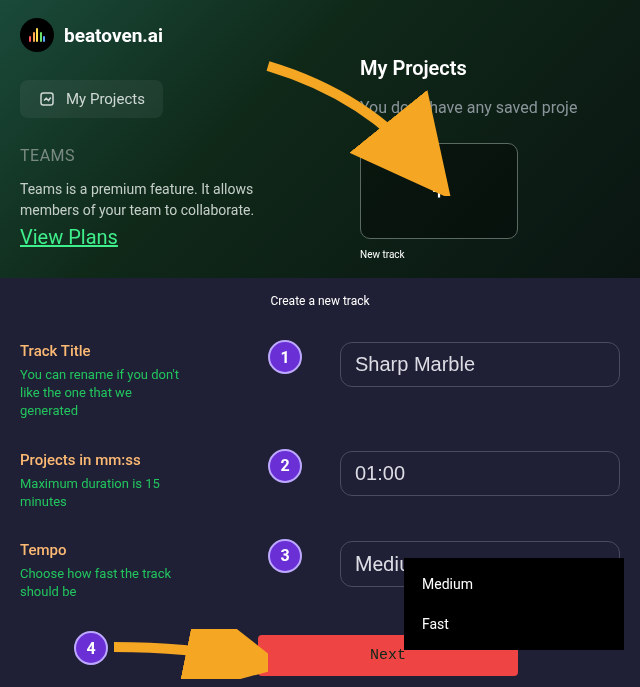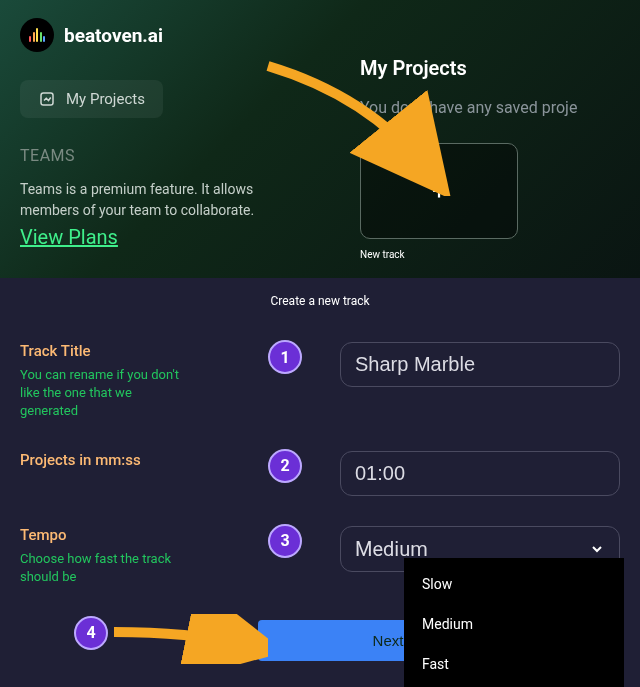--- a/index.html
+++ b/index.html
@@ -89,30 +89,31 @@
     color: #dcdce4;
     font-size: 20px;
     outline: none;
   }
   .select-box {
     display: flex; justify-content: space-between; align-items: center;
     cursor: pointer;
   }
   .next-row { display:flex; align-items:center; position:relative; }
   .next-btn {
-    background: #3b82f6;
+    background: #ef4444;
     color: #0d2818;
     border: none;
     width: 260px;
     padding: 12px 0;
     font-size: 15px;
     border-radius: 4px;
     cursor: pointer;
     margin-left: 238px;
     margin-top: 4px;
+    font-family: Liberation Mono, monospace;
   }
   .step-num.s4 { left: 54px; top: 0px; }
   .dropdown-menu {
     position: absolute;
     left: 404px; top: 558px;
     width: 220px;
     background: #000;
     padding: 6px 0;
     z-index: 50;
   }
@@ -188,20 +189,21 @@
     </div>
     <div class="step-num">1</div>
     <div class="form-right">
       <input class="text-input" value="Sharp Marble" style="">
     </div>
   </div>
 
   <div class="form-row">
     <div class="form-left">
       <div class="field-label">Projects in mm:ss</div>
+      <div class="field-desc">Maximum duration is 15 minutes</div>
     </div>
     <div class="step-num">2</div>
     <div class="form-right">
       <input class="text-input" value="01:00" style="">
     </div>
   </div>
 
   <div class="form-row" style="">
     <div class="form-left">
       <div class="field-label">Tempo</div>
@@ -227,16 +229,15 @@
           <marker id="ah2" markerWidth="10" markerHeight="10" refX="6" refY="5" orient="auto">
         <path d="M0 0 L10 5 L0 10 Z" fill="#f5a623"></path>
           </marker>
         </defs>
       <path d="M6 18 Q80 18 138 30" stroke="#f5a623" stroke-width="10" fill="none" marker-end="url(#ah2)"></path>
     </svg>
   </div>
 </div>
 
 <div class="dropdown-menu">
-  <div class="dropdown-item">Slow</div>
   <div class="dropdown-item">Medium</div>
   <div class="dropdown-item">Fast</div>
 </div>
 
 </body></html>

